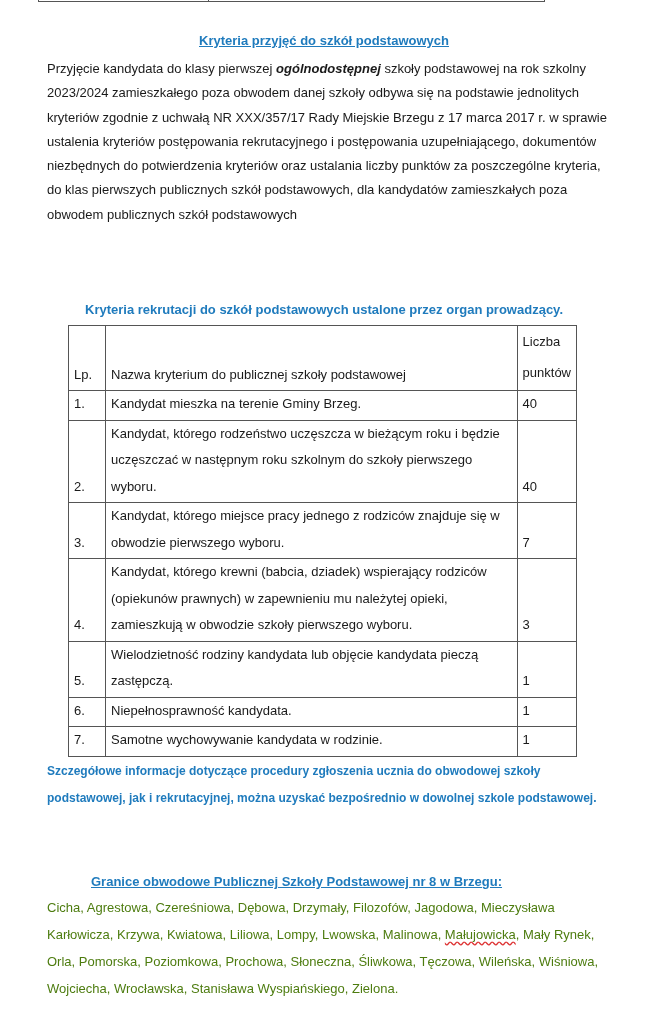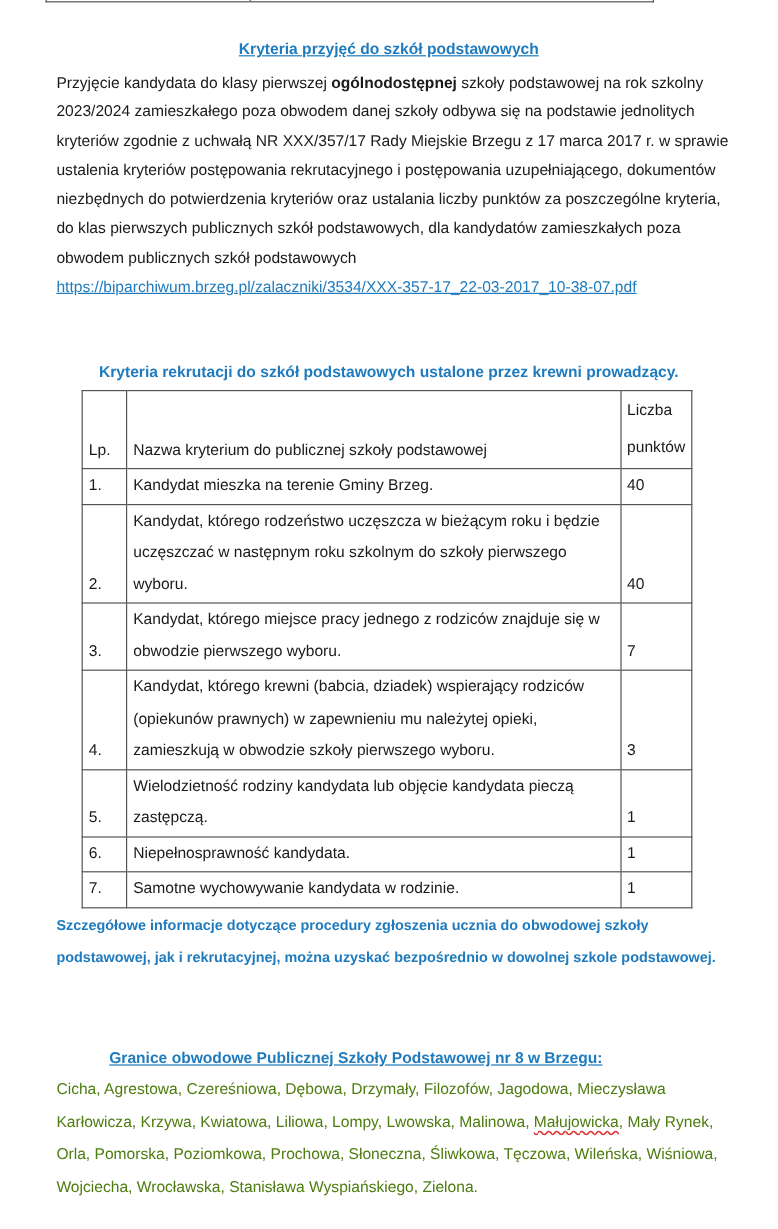--- a/index.html
+++ b/index.html
@@ -7,21 +7,21 @@
          font-family: "Liberation Sans", sans-serif; color: #1a1a1a; }
   .top-table { position: absolute; left: 38px; top: -20px; width: 507px; height: 22px;
                border: 1px solid #555; border-top: none; box-sizing: border-box; }
   .top-table .div { position: absolute; left: 169px; top: 0; bottom: 0; width: 1px; background: #555; }
 
   .h-center { position: absolute; left: 0; width: 648px; text-align: center;
               color: #1f7bbd; font-weight: bold; font-size: 13px; }
   .h-underline { text-decoration: underline; }
 
   .para { position: absolute; left: 47px; width: 560px; font-size: 13px; line-height: 24.3px; color: #1a1a1a; }
-  .para b { font-weight: bold; }
+  .para b { font-weight: bold; font-style: italic; }
   .link { color: #1f7bbd; text-decoration: underline; }
 
   table.crit { position: absolute; left: 68px; top: 325px; width: 509px;
                border-collapse: collapse; font-size: 13px; color: #1a1a1a; }
   table.crit td { border: 1px solid #555; vertical-align: bottom; padding: 0 5px 2px 5px;
                   line-height: 26.5px; }
   table.crit td.lp { width: 26px; }
   table.crit td.pts { width: 46px; }
 
   .blue-bold { position: absolute; left: 47px; width: 570px; color: #1f7bbd; font-weight: bold;
@@ -35,24 +35,23 @@
 <body>
 
 <div class="top-table">
   <div class="div"></div>
 </div>
 
 <div class="h-center h-underline" style="top:33px;">Kryteria przyjęć do szkół podstawowych</div>
 
 <div class="para" style="top:57px;">
   <span>Przyjęcie kandydata do klasy pierwszej </span><b>ogólnodostępnej</b><span> szkoły podstawowej na rok szkolny 2023/2024 zamieszkałego poza obwodem danej szkoły odbywa się na podstawie jednolitych kryteriów zgodnie z uchwałą NR XXX/357/17 Rady Miejskie Brzegu z 17 marca 2017 r. w sprawie ustalenia kryteriów postępowania rekrutacyjnego i postępowania uzupełniającego, dokumentów niezbędnych do potwierdzenia kryteriów oraz ustalania liczby punktów za poszczególne kryteria, do klas pierwszych publicznych szkół podstawowych, dla kandydatów zamieszkałych poza obwodem publicznych szkół podstawowych</span><br>
-  <a class="link">https://biparchiwum.brzeg.pl/zalaczniki/3534/XXX-357-17_22-03-2017_10-38-07.pdf</a>
 </div>
 
-<div class="h-center" style="top:302px;">Kryteria rekrutacji do szkół podstawowych ustalone przez krewni prowadzący.</div>
+<div class="h-center" style="top:302px;">Kryteria rekrutacji do szkół podstawowych ustalone przez organ prowadzący.</div>
 
 <table class="crit">
   <tbody>
       <tr>
     <td class="lp">Lp.</td>
     <td>Nazwa kryterium do publicznej szkoły podstawowej</td>
     <td class="pts" style="line-height:31px;">Liczba punktów</td>
   </tr>
   <tr>
     <td>1.</td>

